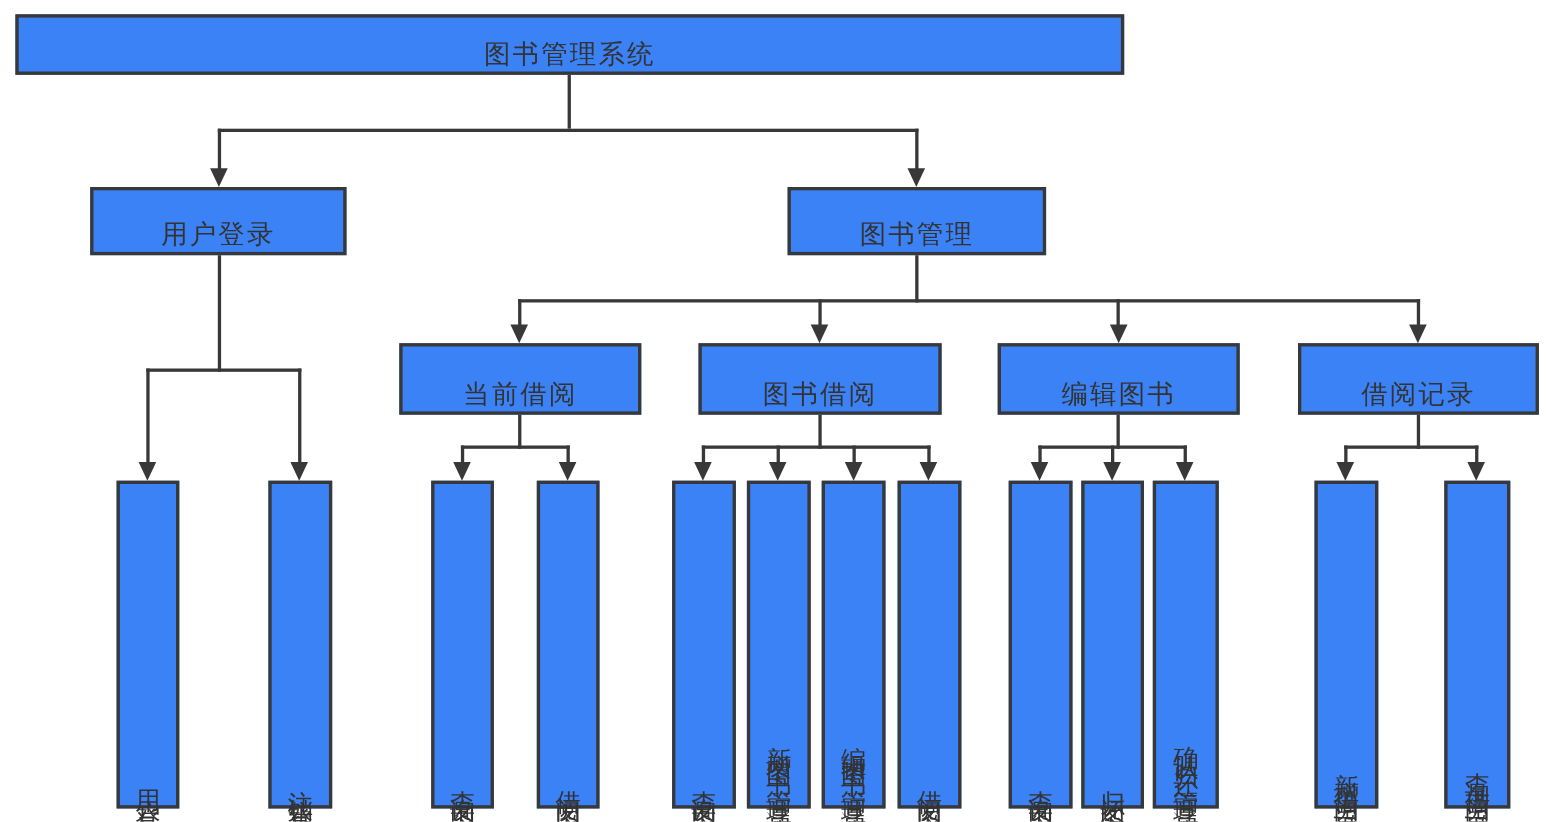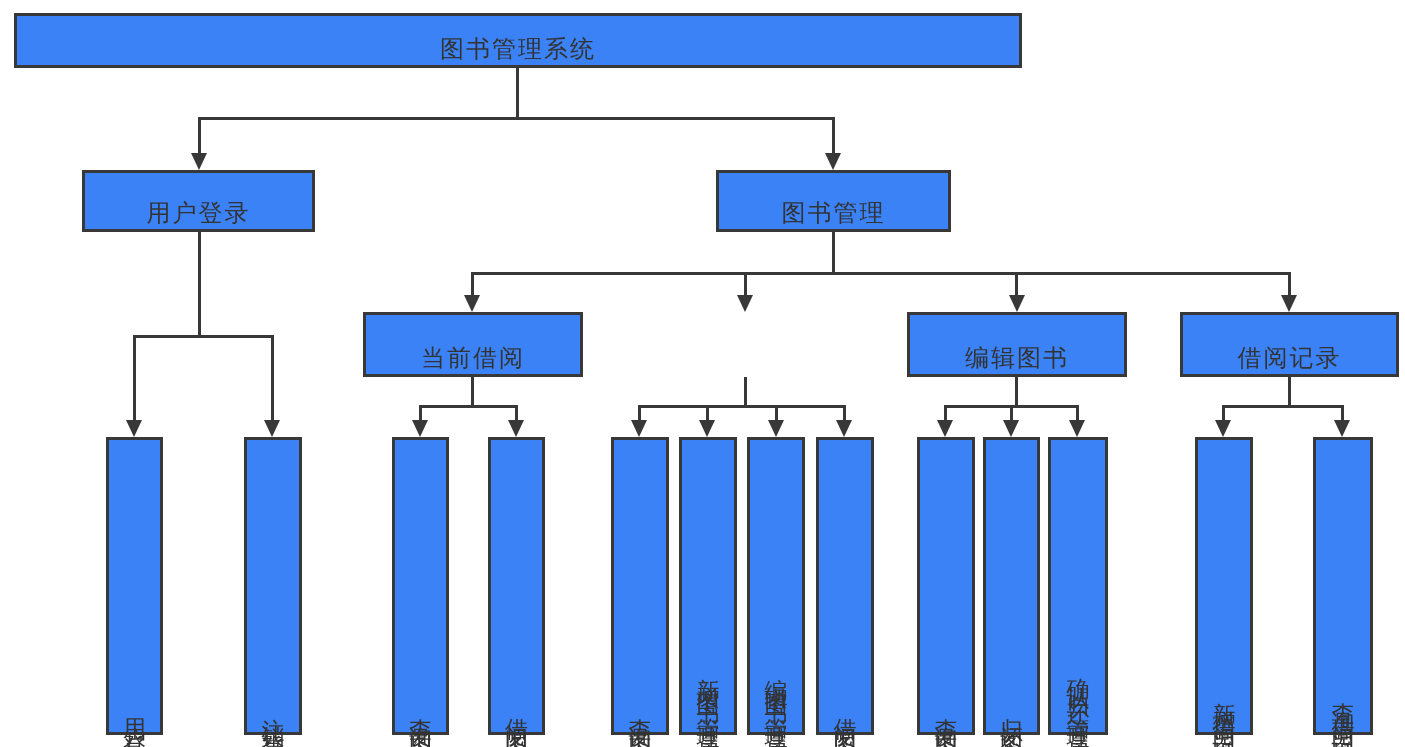--- a/index.html
+++ b/index.html
@@ -111,20 +111,23 @@
   <div class="vl" style="left:744px;top:272px;height:25px"></div>
   <div class="ar" style="left:737px;top:295px"></div>
   <div class="vl" style="left:1015px;top:272px;height:25px"></div>
   <div class="ar" style="left:1009px;top:295px"></div>
   <div class="vl" style="left:1288px;top:272px;height:25px"></div>
   <div class="ar" style="left:1281px;top:295px"></div>
 
   <div class="box h" style="left:363px;top:312px;width:220px;height:65px">
     <span class="lbl">当前借阅</span>
   </div>
+  <div class="box h" style="left:635px;top:312px;width:221px;height:65px">
+    <span class="lbl">图书借阅</span>
+  </div>
   <div class="box h" style="left:907px;top:312px;width:220px;height:65px">
     <span class="lbl">编辑图书</span>
   </div>
   <div class="box h" style="left:1180px;top:312px;width:219px;height:65px">
     <span class="lbl">借阅记录</span>
   </div>
 
   <div class="vl" style="left:471px;top:377px;height:31px"></div>
   <div class="hl" style="left:419px;top:405px;width:99px"></div>
   <div class="vl" style="left:419px;top:405px;height:17px"></div>

